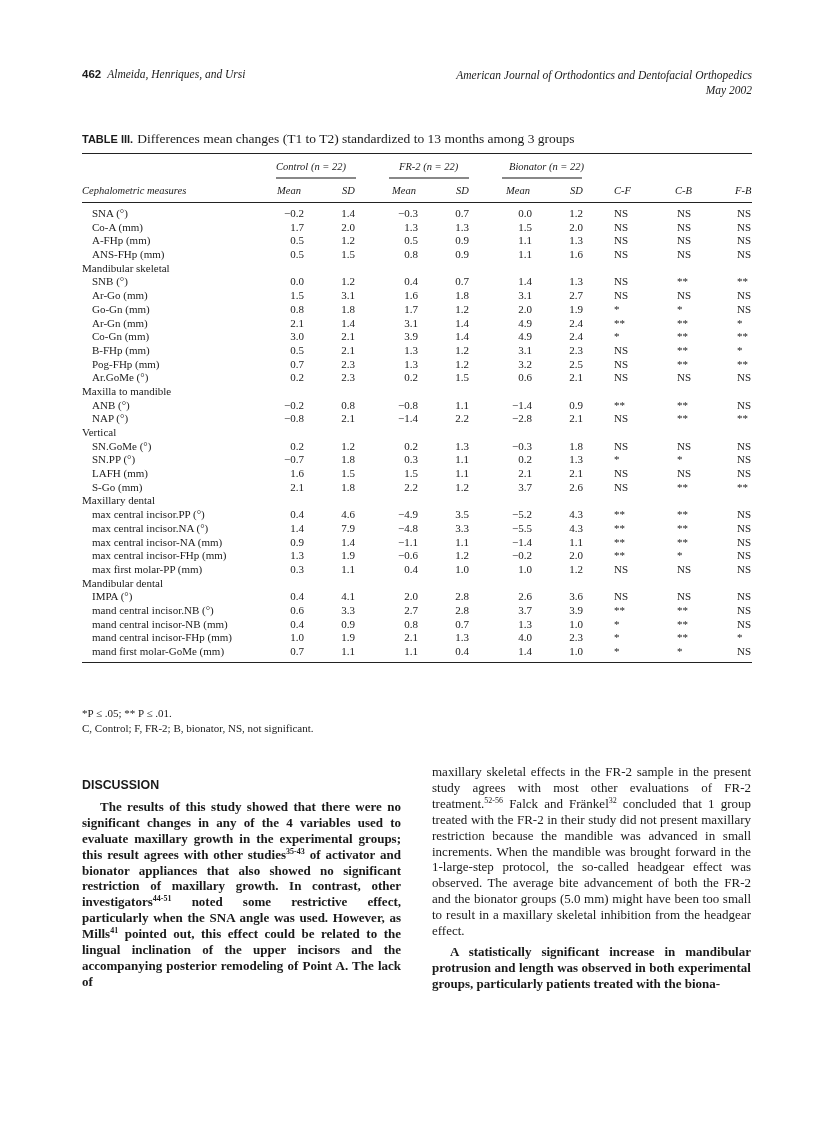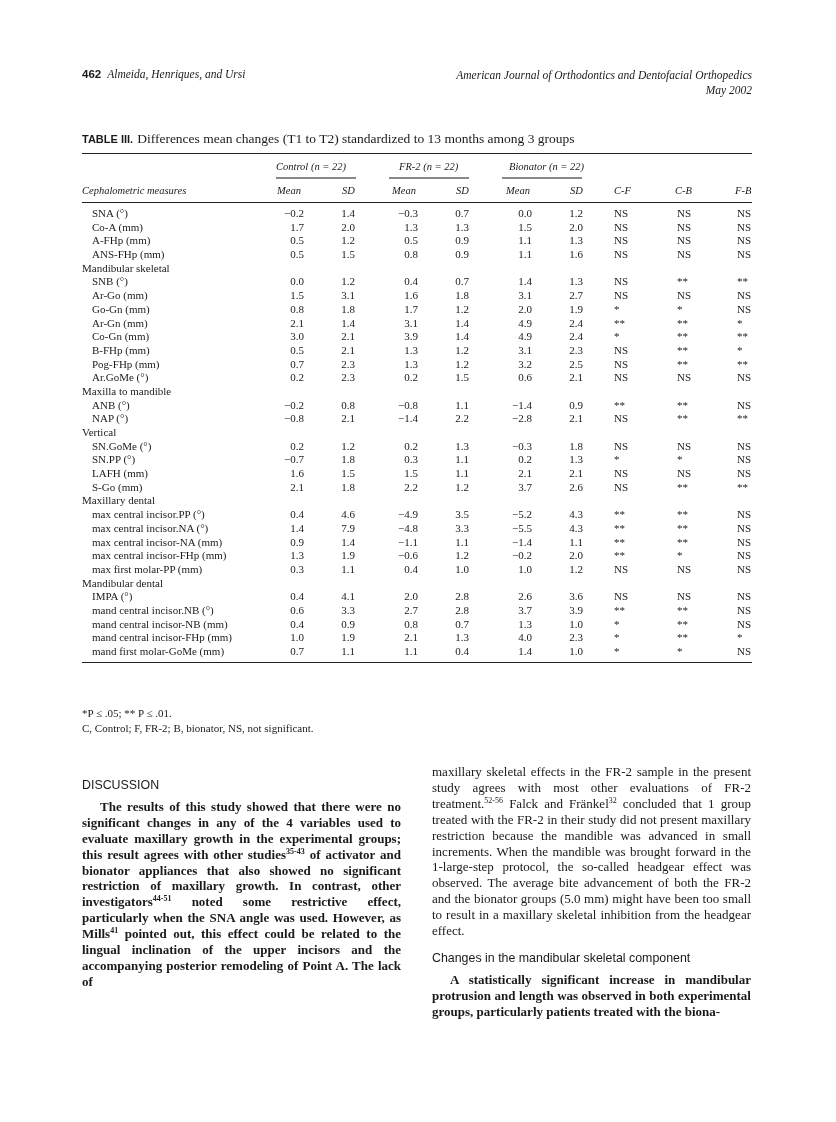--- a/index.html
+++ b/index.html
@@ -24,21 +24,21 @@
   .row.sec .lab { left: 0; }
   .row.item .lab { left: 10px; }
   .c { position: absolute; text-align: right; }
   .s { position: absolute; text-align: left; }
   .footnotes { position: absolute; top: 706px; left: 82px; font-size: 11px; line-height: 15px; }
 
   .col { position: absolute; width: 319px; font-size: 13px; line-height: 15.9px; text-align: justify; }
   .col p { margin: 0; }
   .col .indent { text-indent: 18px; font-weight: bold; }
   .col h3 { font-family: "Liberation Sans", sans-serif; font-weight: normal; font-size: 12.4px; margin: 0; }
-  .col h2 { font-family: "Liberation Sans", sans-serif; font-weight: normal; font-size: 12.4px; margin: 0; }
+  .col h2 { font-family: "Liberation Sans", sans-serif; font-weight: bold; font-size: 12.4px; margin: 0; }
   sup { font-size: 8px; line-height: 0; }
 </style>
 </head>
 <body>
 
 <div class="header">
   <div class="left">
     <span class="pg">462</span><span>Almeida, Henriques, and Ursi</span>
   </div>
   <div class="right">
@@ -435,15 +435,14 @@
   <div>C, Control; F, FR-2; B, bionator, NS, not significant.</div>
 </div>
 
 <div class="col" style="left:82px;top:767px;">
   <h2 style="margin-top:11px;">DISCUSSION</h2>
   <p class="indent" style="margin-top:5px;"><span>The results of this study showed that there were no significant changes in any of the 4 variables used to evaluate maxillary growth in the experimental groups; this result agrees with other studies</span><sup>35-43</sup><span> of activator and bionator appliances that also showed no significant restriction of maxillary growth. In contrast, other investigators</span><sup>44-51</sup><span> noted some restrictive effect, particularly when the SNA angle was used. However, as Mills</span><sup>41</sup><span> pointed out, this effect could be related to the lingual inclination of the upper incisors and the accompanying posterior remodeling of Point A. The lack of</span></p>
 </div>
 
 <div class="col" style="left:432px;top:764px;">
   <p><span>maxillary skeletal effects in the FR-2 sample in the present study agrees with most other evaluations of FR-2 treatment.</span><sup>52-56</sup><span> Falck and Fränkel</span><sup>32</sup><span> concluded that 1 group treated with the FR-2 in their study did not present maxillary restriction because the mandible was advanced in small increments. When the mandible was brought forward in the 1-large-step protocol, the so-called headgear effect was observed. The average bite advancement of both the FR-2 and the bionator groups (5.0 mm) might have been too small to result in a maxillary skeletal inhibition from the headgear effect.</span></p>
-  <h3 style="margin-top:12px;">Changes in the mandibular skeletal component</h3>
   <p class="indent" style="margin-top:5px;">A statistically significant increase in mandibular protrusion and length was observed in both experimental groups, particularly patients treated with the biona-</p>
 </div>
 
 </body></html>

